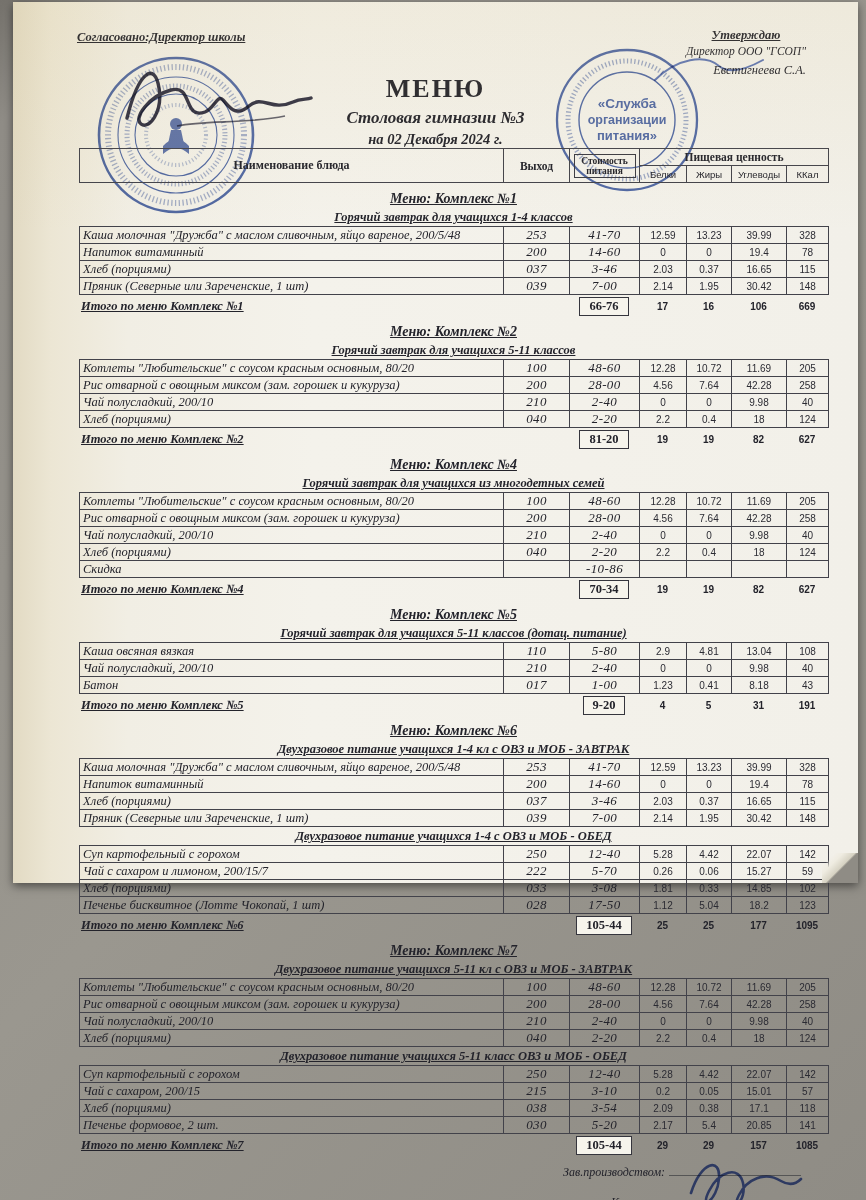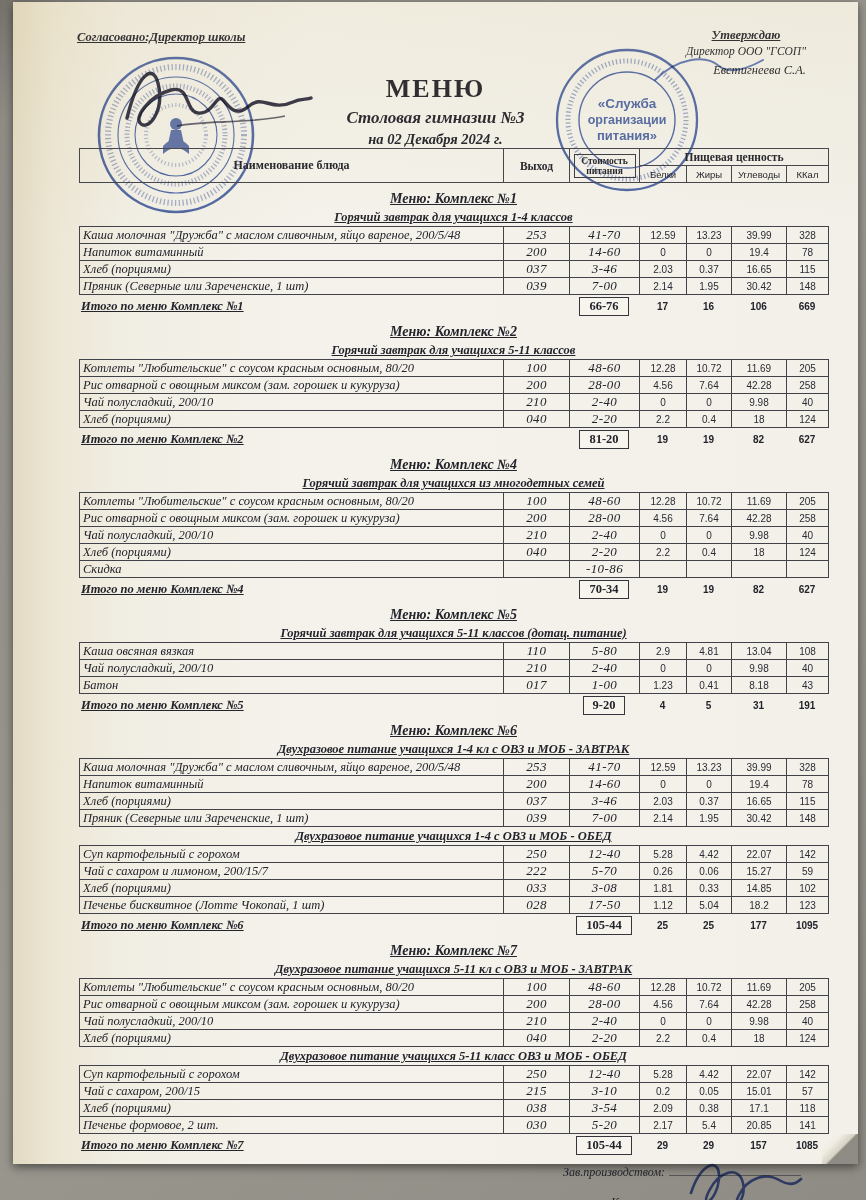--- a/index.html
+++ b/index.html
@@ -3,21 +3,21 @@
 <meta charset="utf-8">
 <style>
   *{margin:0;padding:0;box-sizing:border-box;}
   html,body{width:866px;height:1200px;}
   body{
     position:relative;overflow:hidden;
     background:linear-gradient(135deg,#75726c 0%,#908d87 6%,#9a978f 50%,#8f8c85 100%);
     font-family:"Liberation Serif",serif;color:#23232b;
   }
   .paper{
-    position:absolute;left:13px;top:2px;width:845px;height:1162px;
+    position:absolute;left:13px;top:2px;width:845px;height:881px;
     background:linear-gradient(90deg,#e2dac3 0px,#ece6d4 38px,#f1eee4 115px,#f4f2eb 300px,#f2f0e9 100%);
     box-shadow:0 3px 9px rgba(0,0,0,.5);
   }
   .paper::after{content:'';position:absolute;inset:0;pointer-events:none;
     background:linear-gradient(180deg,rgba(208,186,122,.12),rgba(0,0,0,0) 230px);}
   .curl{position:absolute;right:0;bottom:0;width:36px;height:30px;
     background:linear-gradient(315deg,#8f8c85 0 46%,#d6d2c3 50%,#efece1 68%,rgba(0,0,0,0) 80%);}
   .content{position:relative;padding:0 30px 0 66px;}
 
   

